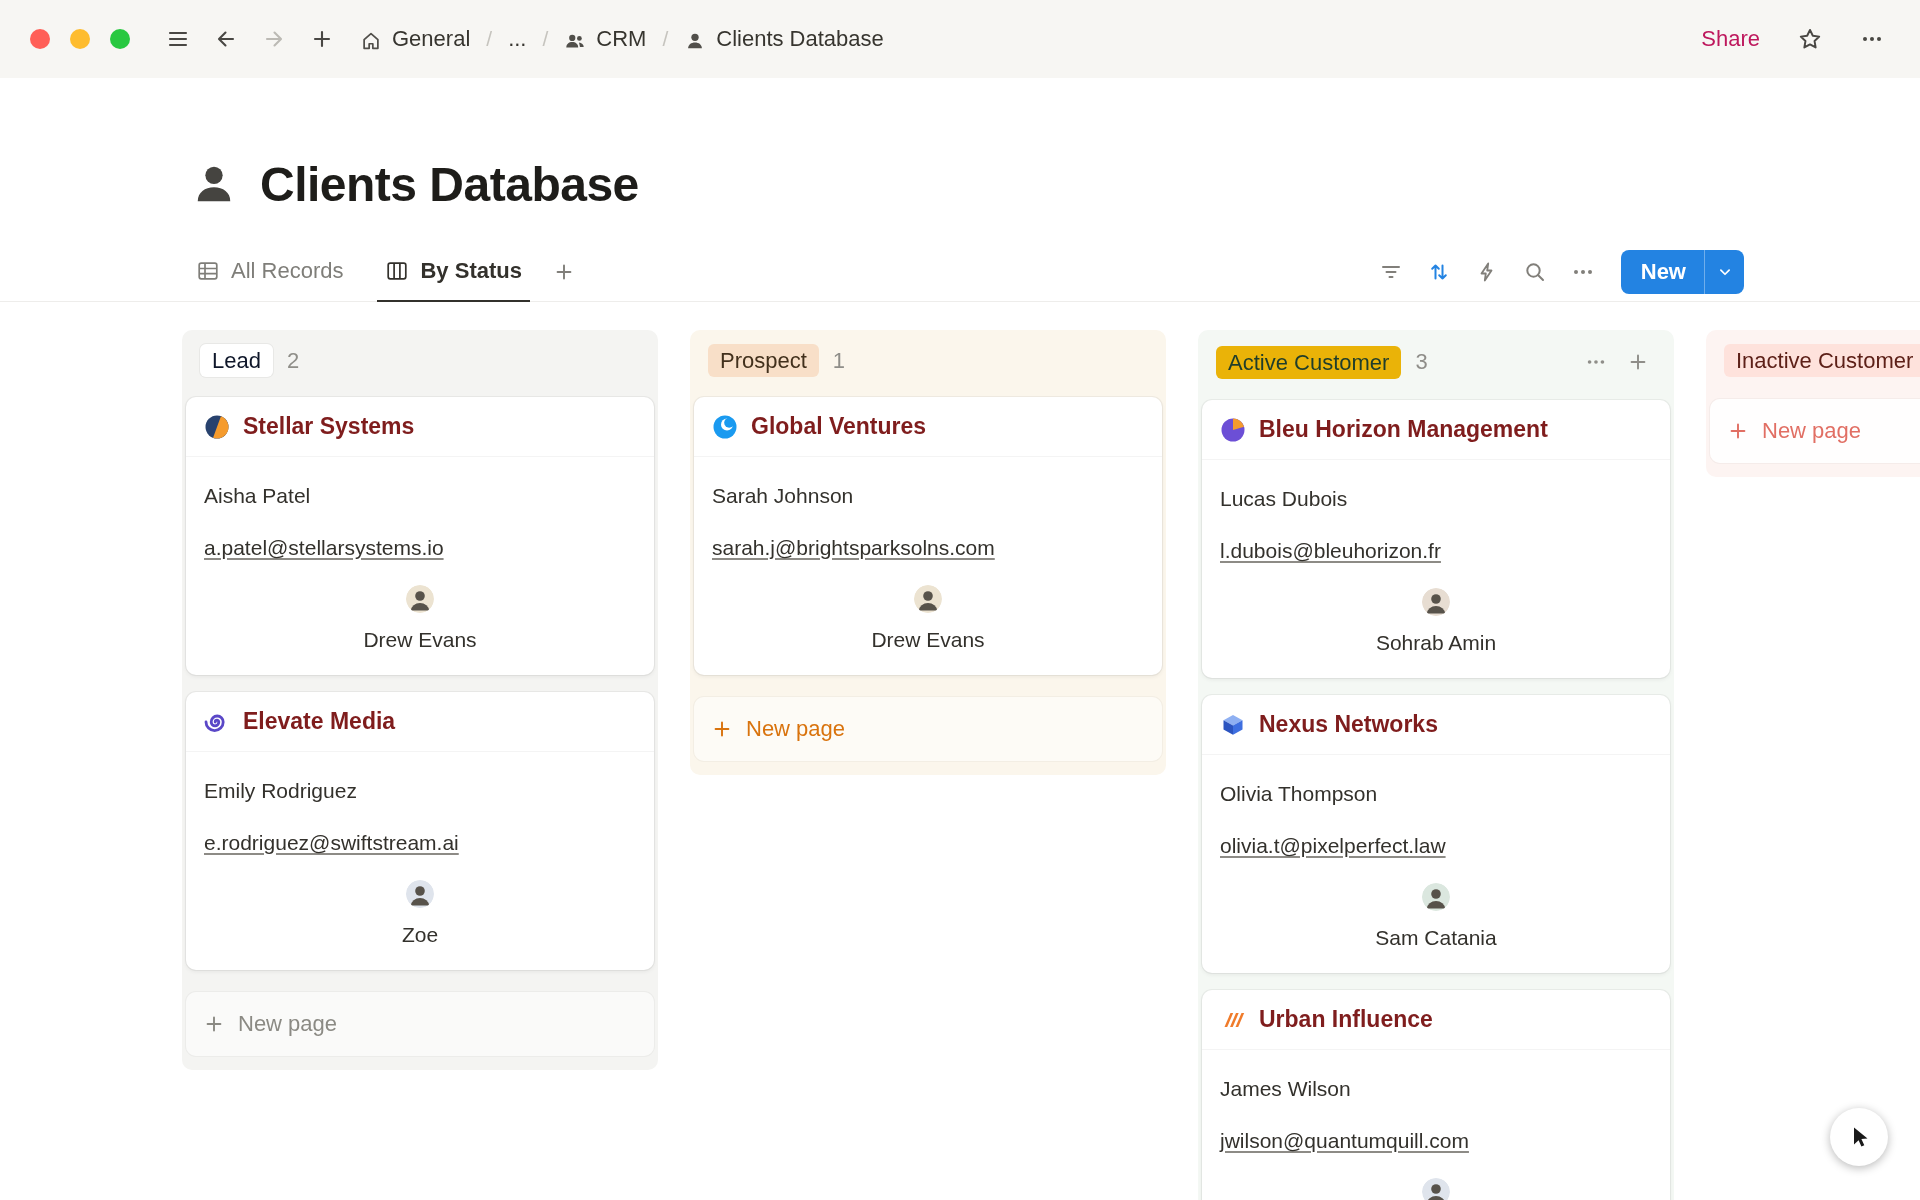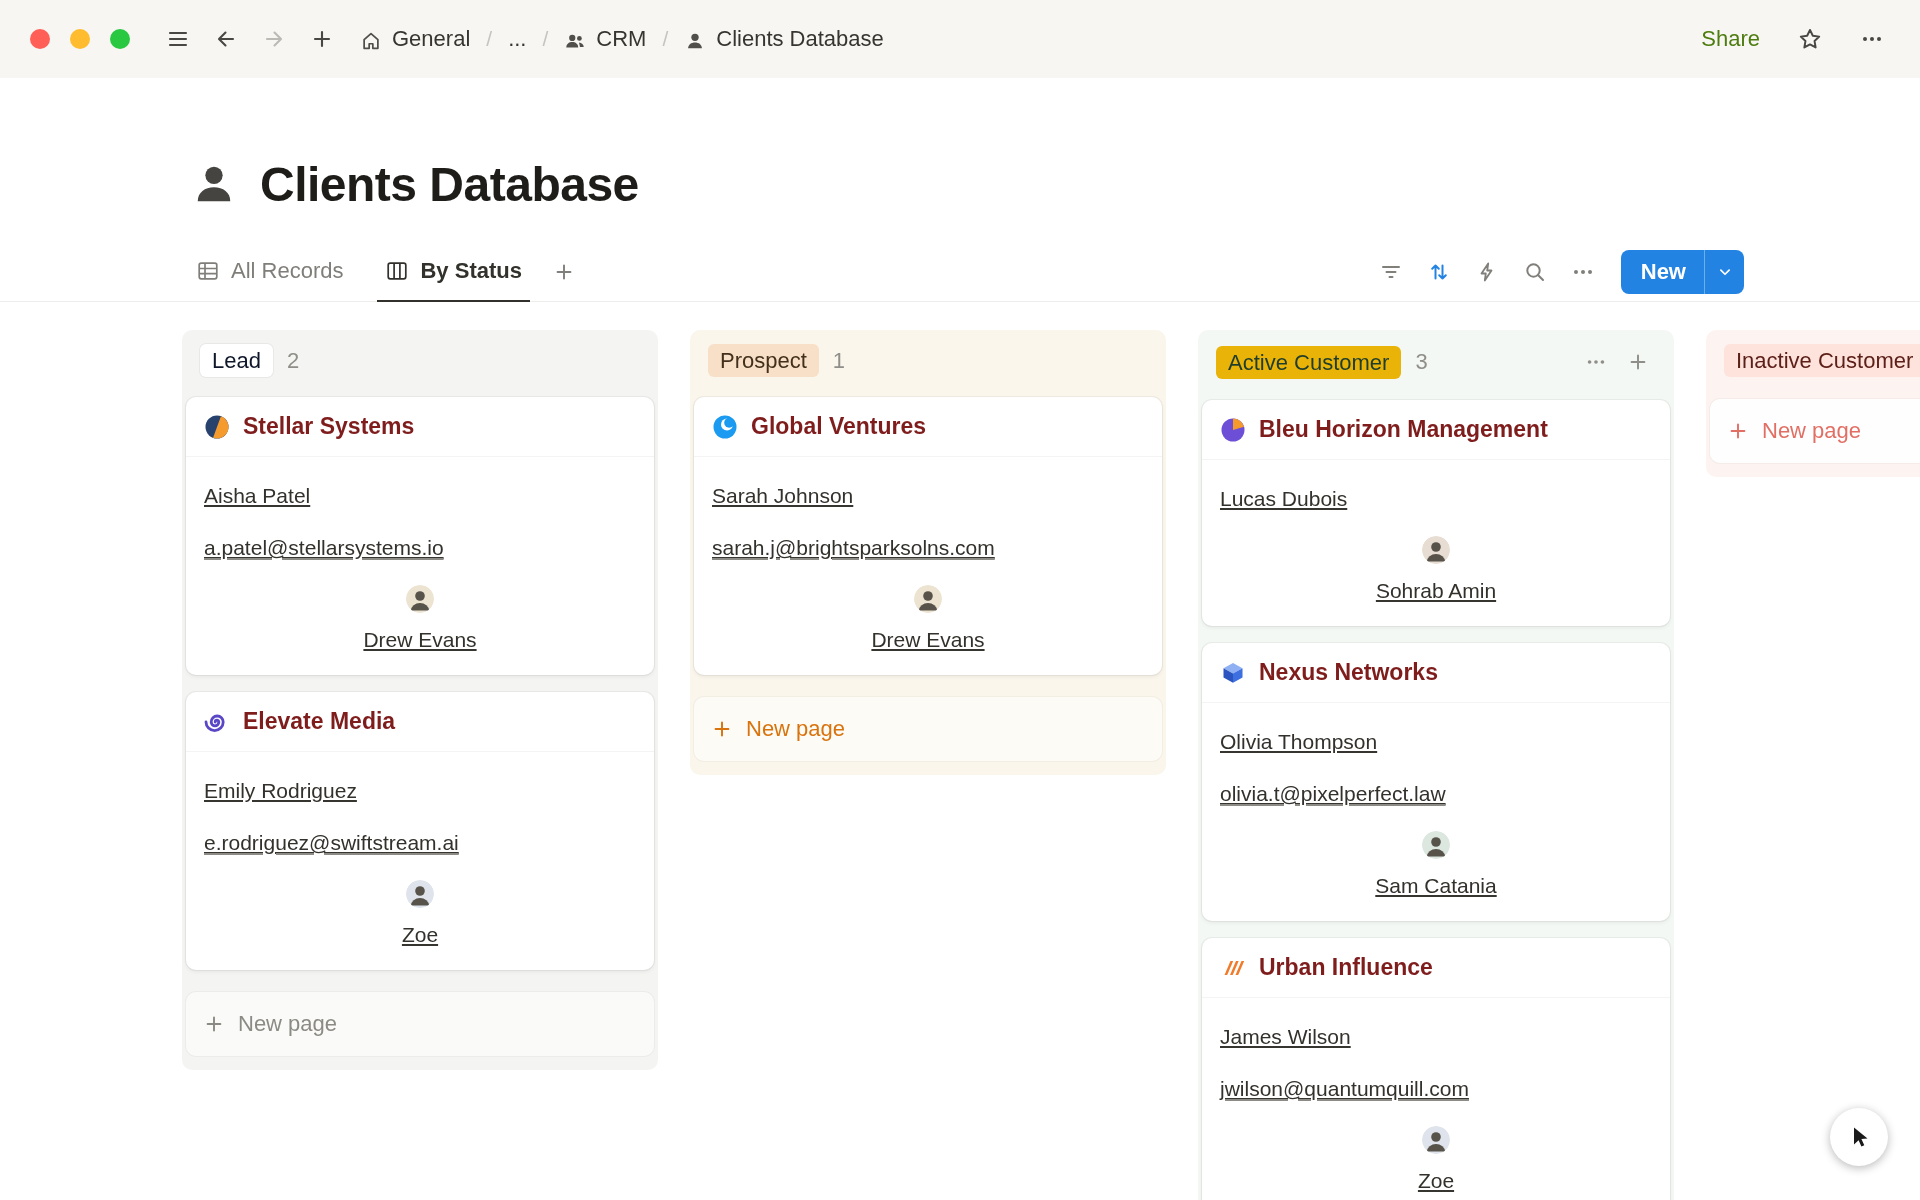--- a/index.html
+++ b/index.html
@@ -12,21 +12,21 @@
   .dot { width:20px; height:20px; border-radius:50%; display:inline-block; cursor:pointer; }
   .dot.red{ background:#ff5f57; } .dot.yellow{ background:#febc2e; } .dot.green{ background:#28c840; }
   .iconbtn { width:44px; height:44px; display:flex; align-items:center; justify-content:center; background:none; border:none; border-radius:6px; cursor:pointer; color:#494743; flex:none; }
   .iconbtn.muted { color:#bcbab4; }
   .i18{width:18px;height:18px;} .i22{width:22px;height:22px;} .i24{width:24px;height:24px;} .i26{width:26px;height:26px;}
   .crumbs { display:flex; align-items:center; gap:8px; font-size:22px; margin-left:4px; white-space:nowrap; }
   .crumb { display:flex; align-items:flex-end; gap:10px; padding:5px 8px; border-radius:6px; cursor:pointer; color:#37352f; }
   .crumb svg { color:#514f4a; }
   .sep { color:#c6c4be; font-size:21px; }
   .topbar-right { margin-left:auto; display:flex; align-items:center; gap:18px; }
-  .share { font-size:22px; background:none; border:none; color:#4d7c0f; cursor:pointer; padding:6px 10px; border-radius:6px; }
+  .share { font-size:22px; background:none; border:none; color:#be185d; cursor:pointer; padding:6px 10px; border-radius:6px; }
 
   
   .page-head { display:flex; align-items:center; gap:20px; margin:78px 0 0 188px; height:56px; }
   .page-head .pg-icon { width:52px; height:52px; color:#454440; }
   h1.page-title { font-size:48px; font-weight:700; color:#1e1d1a; letter-spacing:-0.5px; }
 
   
   .views { display:flex; align-items:stretch; height:60px; margin-top:30px; padding:0 176px 0 188px; border-bottom:1px solid #eeedeb; }
   .vtab { display:flex; align-items:center; gap:11px; padding:0 8px; font-size:22px; color:#7f7e79; border:none; background:none; cursor:pointer; border-bottom:2.5px solid transparent; margin-bottom:-1px; }
   .vtab + .vtab { margin-left:26px; }
@@ -55,21 +55,21 @@
   .col-inactive .tag { background:#fee2dc; color:#5d2018; }
   .count { font-size:22px; color:#8f8e89; }
   .col-controls { margin-left:auto; display:flex; align-items:center; gap:6px; }
   .colbtn { width:36px; height:36px; display:flex; align-items:center; justify-content:center; background:none; border:none; border-radius:6px; color:#8f8e89; cursor:pointer; }
 
   .cards { display:flex; flex-direction:column; gap:17px; }
   .card { background:#fff; border-radius:10px; box-shadow:0 0 0 1px rgba(15,15,15,0.05), 0 2px 4px rgba(15,15,15,0.06); cursor:pointer; }
   .card-title { display:flex; align-items:center; gap:13px; padding:16px 18px; font-size:23px; font-weight:600; color:#7f1d1d; border-bottom:1px solid rgba(0,0,0,0.045); }
   .picon { width:26px; height:26px; flex:none; display:flex; }
   .picon svg { width:26px; height:26px; }
-  .card-props { padding:2px 18px 20px;text-decoration:underline; }
+  .card-props { padding:2px 18px 20px; }
   .prop { margin-top:22px; font-size:21px; line-height:30px; color:#33312c; }
   .prop.email { text-decoration:underline; text-underline-offset:3px; text-decoration-color:#8d8b86; cursor:pointer; }
   .prop.owner { display:flex; align-items:center; gap:12px;flex-direction:column; }
   .avatar { width:28px; height:28px; border-radius:50%; overflow:hidden; flex:none; }
   .avatar svg { width:28px; height:28px; display:block; }
   .a-drew{ --abg:#ece3d1; } .a-zoe{ --abg:#dfe4ec; } .a-sohrab{ --abg:#e7ddd2; } .a-sam{ --abg:#dbe7df; }
 
   .newpage { margin-top:22px; height:64px; width:100%; display:flex; align-items:center; gap:13px; padding:0 17px; border-radius:10px; border:none; background:rgba(255,255,255,0.55); box-shadow:0 0 0 1px rgba(15,15,15,0.035); font-size:22px; font-weight:500; cursor:pointer; }
   .col-lead .newpage { color:#8b8a84; }
   .col-prospect .newpage { color:#d9730d; }
@@ -404,20 +404,21 @@
           <span class="picon">
             <svg viewBox="0 0 26 26">
                 <circle cx="13" cy="13" r="11.5" fill="#6c4fd6"></circle>
                 <path d="M13 13 V1.5 A11.5 11.5 0 0 1 24.1 9.7 Z" fill="#f59b2d"></path>
               </svg>
           </span>
           <span>Bleu Horizon Management</span>
         </div>
         <div class="card-props">
           <div class="prop">Lucas Dubois</div>
+          <div class="prop email">l.dubois@bleuhorizon.fr</div>
           <div class="prop owner">
             <span class="avatar a-sohrab">
                 <svg>
                   <use href="#avatar-face"></use>
                 </svg>
               </span>
             <span>Sohrab Amin</span>
           </div>
         </div>
       </article>

